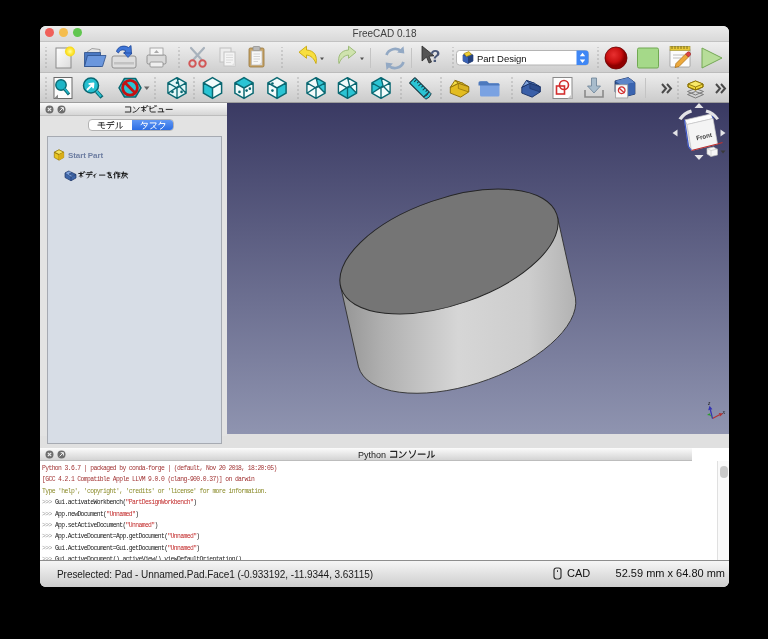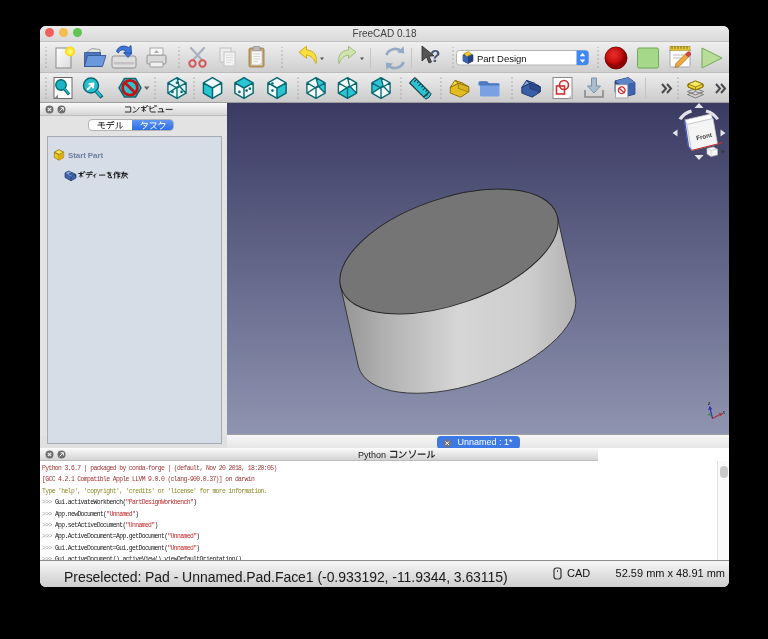--- a/index.html
+++ b/index.html
@@ -12,21 +12,21 @@
 #main{position:absolute;left:0;top:77px;width:689px;height:345px;background:#e0e0e0;}
 #dock{position:absolute;left:0;top:0;width:187px;height:333px;background:#e3e3e3;}
 #dockhead{position:absolute;left:0;top:0;width:187px;height:13px;background:linear-gradient(#fafafa,#d5d5d5);border-bottom:1px solid #bdbdbd;box-sizing:border-box;}
 #seg{position:absolute;left:48px;top:16px;width:86px;height:12px;border:1px solid #b2b2b2;border-radius:4px;background:#fff;box-sizing:border-box;}
 #segblue{position:absolute;left:43px;top:0;width:41px;height:10px;background:linear-gradient(#5f97f4,#2d6ee4);border-radius:0 3px 3px 0;}
 #dockbody{position:absolute;left:7px;top:33px;width:175px;height:308px;background:#d7dde6;border:1px solid #a6aab2;box-sizing:border-box;}
 #viewcol{position:absolute;left:187px;top:0;width:502px;height:345px;}
 #viewport{position:absolute;left:0;top:0;width:502px;height:331px;background:linear-gradient(#3a3a63,#8f94b0);}
 #tabbar{position:absolute;left:0;top:331px;width:502px;height:14px;background:linear-gradient(#f6f6f6,#e6e6e6);border-top:1px solid #a0a0a0;box-sizing:border-box;}
 #tab{position:absolute;left:210px;top:1px;width:83px;height:13px;background:#3c79e4;border-radius:4px;color:#fff;font-size:9px;line-height:13px;text-align:center;}
-#conshead{position:absolute;left:0;top:422px;width:558px;height:13px;background:linear-gradient(#fbfbfb,#d4d4d4);border-bottom:1px solid #bdbdbd;box-sizing:border-box;padding-left:20px;}
+#conshead{position:absolute;left:0;top:422px;width:652px;height:13px;background:linear-gradient(#fbfbfb,#d4d4d4);border-bottom:1px solid #bdbdbd;box-sizing:border-box;padding-left:20px;}
 #console{position:absolute;left:0;top:435px;width:689px;height:99px;background:#fff;overflow:hidden;font-family:"Liberation Mono",monospace;font-size:6.4px;letter-spacing:-0.62px;}
 .cl{position:absolute;left:2px;white-space:pre;}
 #sbar{position:absolute;left:0;top:534px;width:689px;height:27px;background:linear-gradient(#f6f6f6,#cdcdcd);border-top:1px solid #8e8e8e;box-sizing:border-box;}
 .jp{position:absolute;}
 .abs{position:absolute;}
 </style></head>
 <body>
 <svg width="0" height="0" style="position:absolute">
     <defs>
 <g id="g-ko" fill="none" stroke-linecap="round">
@@ -421,26 +421,20 @@
 <path d="M712.5,418.5 L719.5,414.8" stroke="#b23232" stroke-width="1.2"></path>
 <path d="M718.8,412.9 l4.4,0.7 -3.2,2.9 Z" fill="#b23232"></path>
 <text x="722.5" y="413.5" font-size="6" font-style="italic" fill="#1a1a1a" font-family="Liberation Serif">x</text>
 <path d="M712.5,418.5 L710.3,409.5" stroke="#3232b2" stroke-width="1.2"></path>
 <path d="M708.2,410.3 l1.3,-4.6 2.9,3.6 Z" fill="#3232b2"></path>
 <text x="708" y="404.5" font-size="6" font-style="italic" fill="#1a1a1a" font-family="Liberation Serif">z</text>
 <path d="M712.5,418.5 L710,415.5 l-3,-0.6 2.6,-1.6 Z" fill="#2a9a2a"></path>
 </g>
 </g>
 </svg></div>
-<div id="tabbar">
-          <div id="tab"><svg class="abs" style="left:6px;top:2.5px" width="9" height="9">
-              <circle cx="4.2" cy="4.2" r="4.2" fill="#6d7488"></circle>
-              <path d="M2.5,2.5 L6,6 M6,2.5 L2.5,6" stroke="#fff" stroke-width="1"></path>
-            </svg><span style="margin-left:13px">Unnamed : 1*</span></div>
-        </div>
 </div>
 </div>
 <div id="conshead">
 <svg class="abs" style="left:5px;top:2px" width="28" height="9">
 <circle cx="4.5" cy="4.5" r="4" fill="#6e6e6e"></circle>
         <path d="M2.8,2.8 L6.2,6.2 M6.2,2.8 L2.8,6.2" stroke="#f0f0f0" stroke-width="1.1"></path>
 <circle cx="16.5" cy="4.5" r="4" fill="#6e6e6e"></circle>
         <path d="M14.6,6.4 L18.2,2.8 M15.6,2.7 L18.4,2.7 L18.4,5.5" stroke="#f0f0f0" stroke-width="1" fill="none"></path>
 </svg>
 <div class="abs" style="left:318px;top:1px;font-size:9px;color:#222;">Python <svg class="jp" style="position:static;vertical-align:-2px" width="48" height="11" viewBox="0 0 48 11" stroke="#222" stroke-width="1.15">
@@ -458,21 +452,21 @@
 <div class="cl" style="top:38.2px;color:#1a1a1a;"><span style="color:#9a9a9a">&gt;&gt;&gt; </span>Gui.activateWorkbench(<span style="color:#c22a2a">"PartDesignWorkbench"</span>)</div>
 <div class="cl" style="top:49.6px;color:#1a1a1a;"><span style="color:#9a9a9a">&gt;&gt;&gt; </span>App.newDocument(<span style="color:#c22a2a">"Unnamed"</span>)</div>
 <div class="cl" style="top:61px;color:#1a1a1a;"><span style="color:#9a9a9a">&gt;&gt;&gt; </span>App.setActiveDocument(<span style="color:#c22a2a">"Unnamed"</span>)</div>
 <div class="cl" style="top:72.4px;color:#1a1a1a;"><span style="color:#9a9a9a">&gt;&gt;&gt; </span>App.ActiveDocument=App.getDocument(<span style="color:#c22a2a">"Unnamed"</span>)</div>
 <div class="cl" style="top:83.8px;color:#1a1a1a;"><span style="color:#9a9a9a">&gt;&gt;&gt; </span>Gui.ActiveDocument=Gui.getDocument(<span style="color:#c22a2a">"Unnamed"</span>)</div>
 <div class="cl" style="top:95.2px;color:#1a1a1a;"><span style="color:#9a9a9a">&gt;&gt;&gt; </span>Gui.activeDocument().activeView().viewDefaultOrientation()</div>
 <div class="abs" style="left:677px;top:0;width:12px;height:99px;background:#fafafa;border-left:1px solid #e0e0e0;box-sizing:border-box;"></div>
 <div class="abs" style="left:679.5px;top:5px;width:8px;height:12px;border-radius:4px;background:#c9c9c9;"></div>
 </div>
 <div id="sbar">
-<div class="abs" style="left:24px;top:8px;font-size:14px;letter-spacing:-0.05px;color:#1a1a1a;">Preselected: Pad - Unnamed.Pad.Face1 (-0.933192, -11.9344, 3.63115)</div>
+<div class="abs" style="left:0;top:8px;font-size:10px;letter-spacing:-0.05px;color:#1a1a1a;padding-left:17px;">Preselected: Pad - Unnamed.Pad.Face1 (-0.933192, -11.9344, 3.63115)</div>
 <svg class="abs" style="left:513px;top:6px" width="9" height="13">
         <rect x="1" y="1" width="7" height="11" rx="2.4" fill="none" stroke="#333" stroke-width="1.2"></rect>
         <path d="M4.5,3.2 L4.5,5" stroke="#333" stroke-width="1"></path>
       </svg>
 <div class="abs" style="left:527px;top:6px;font-size:11px;color:#111;text-align:right;">CAD</div>
-<div class="abs" style="right:4px;top:6px;font-size:11px;color:#111;">52.59 mm x 48.91 mm</div>
+<div class="abs" style="right:4px;top:6px;font-size:11px;color:#111;">52.59 mm x 64.80 mm</div>
 </div>
 </div>
 
 </body></html>

